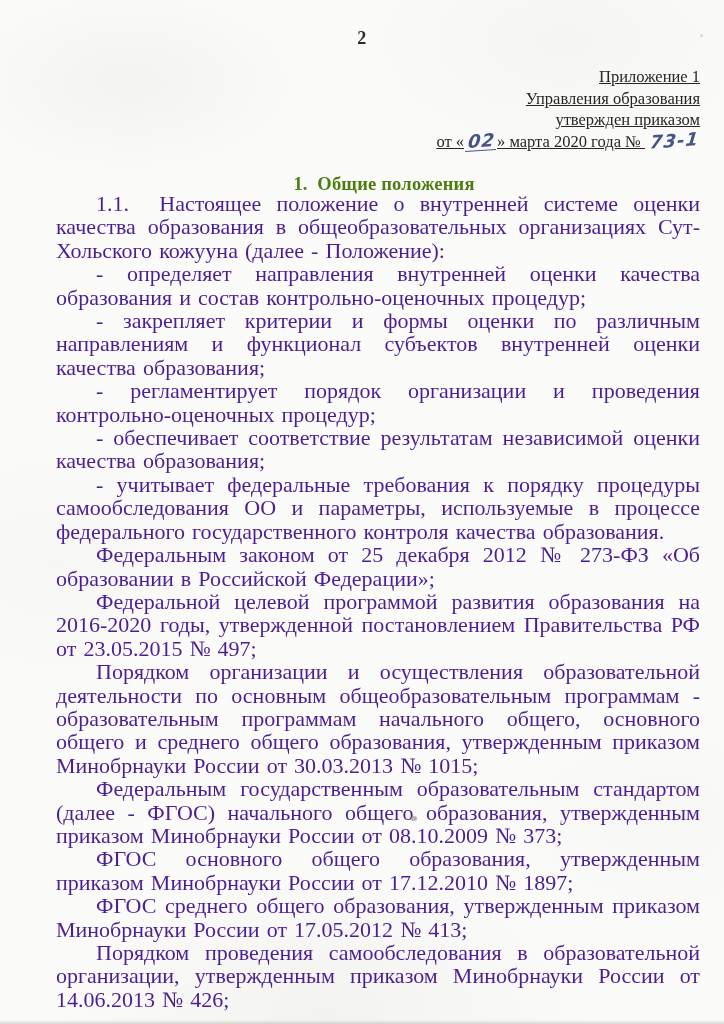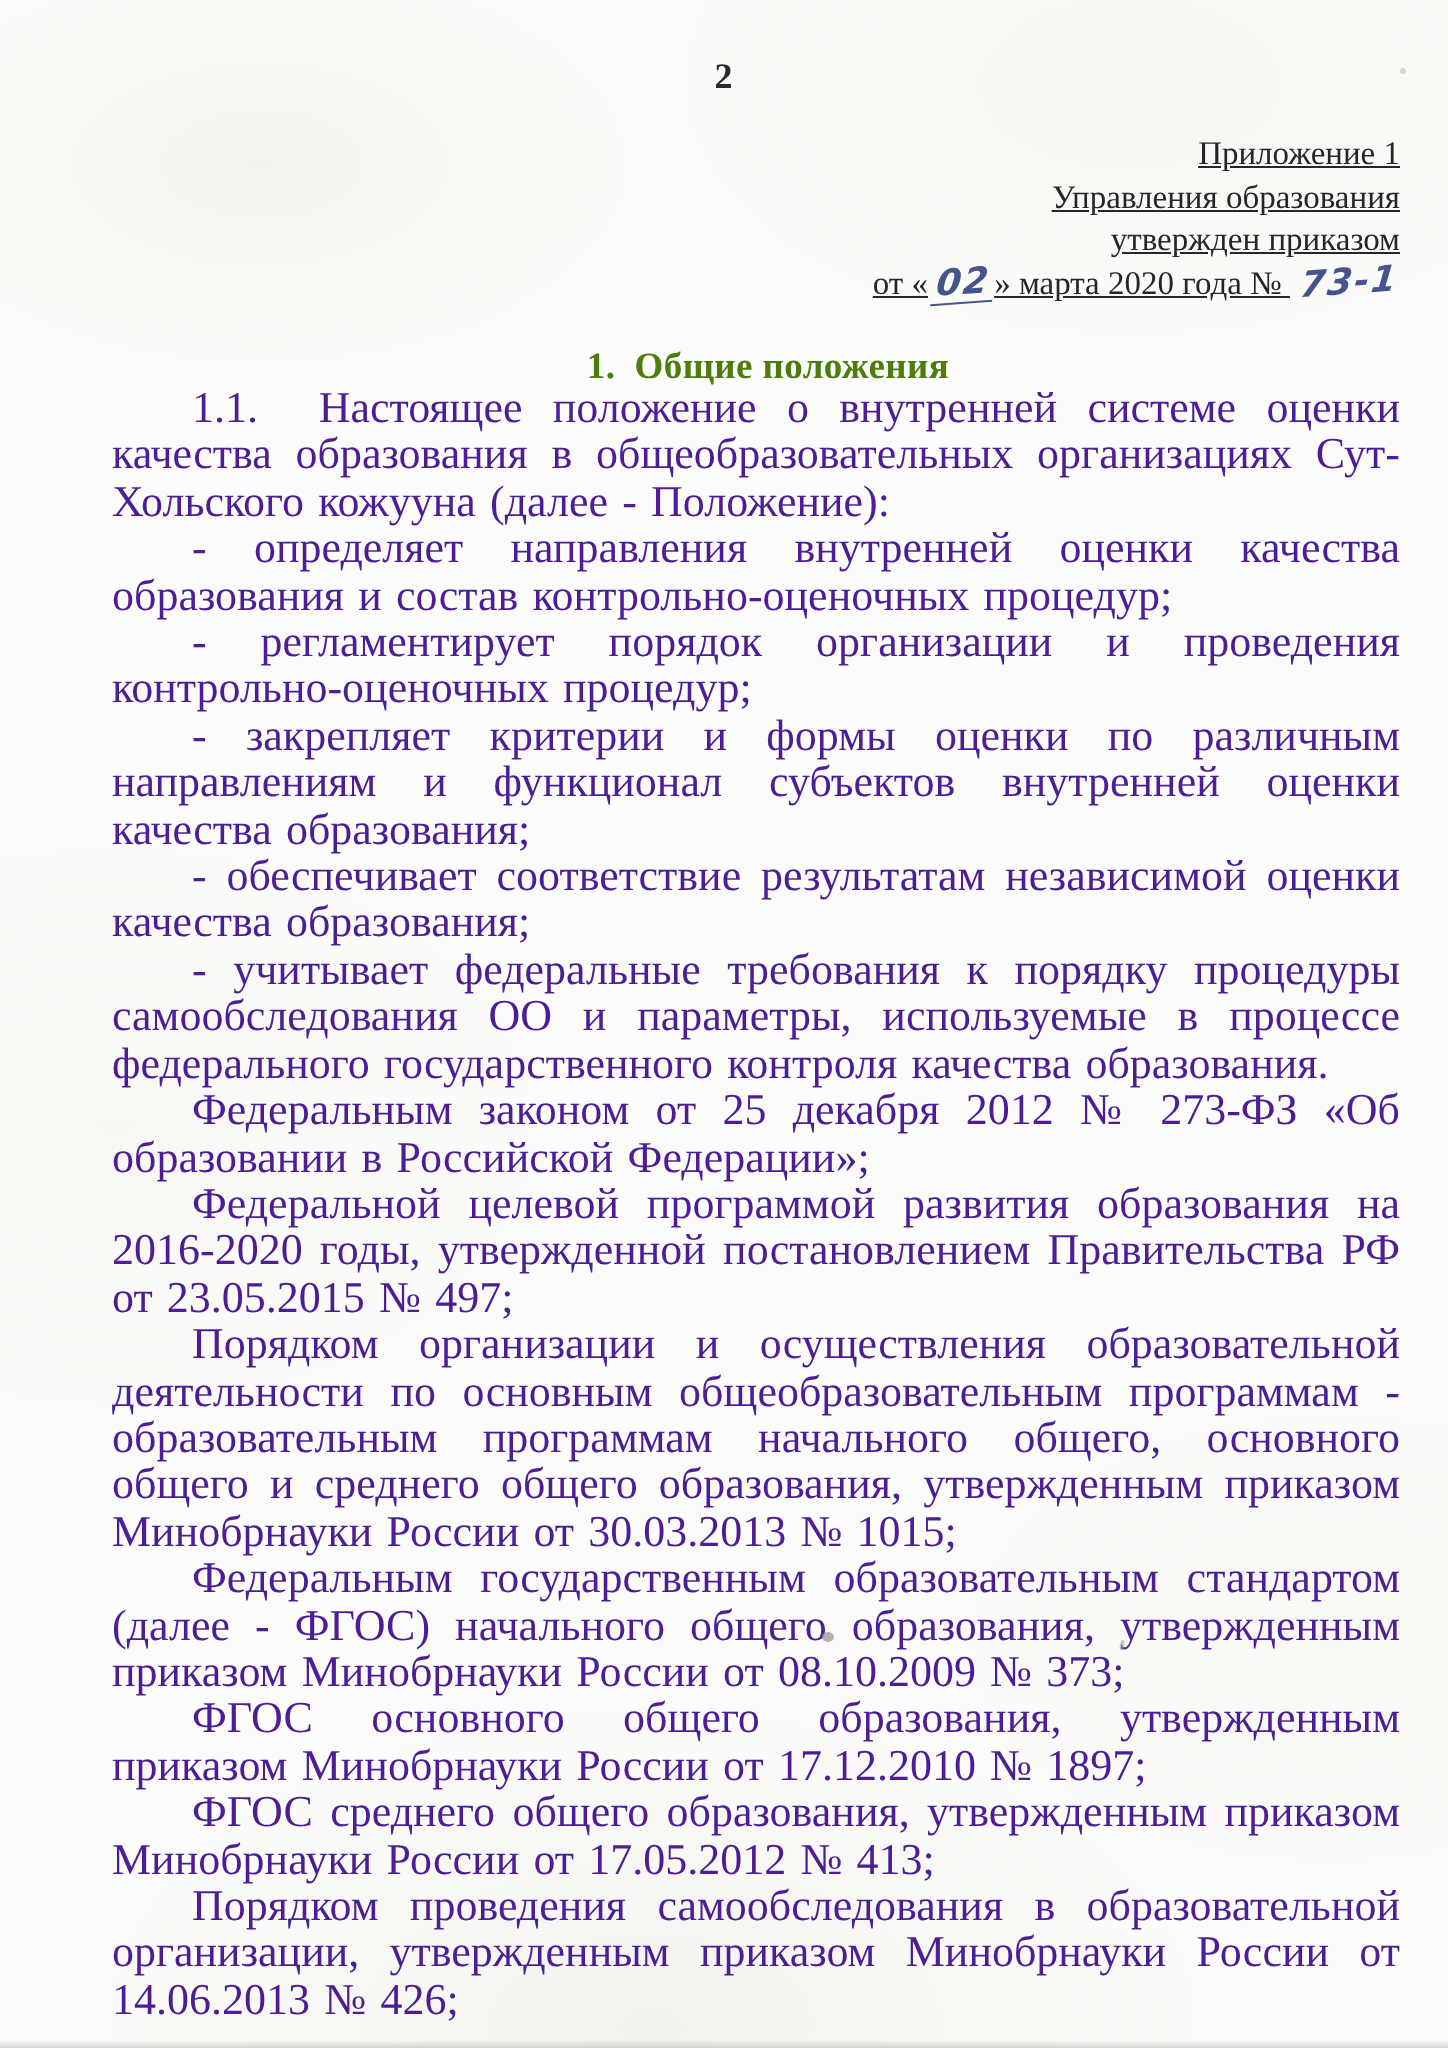--- a/index.html
+++ b/index.html
@@ -129,22 +129,22 @@
     <div class="date-line">
       <span>от «</span><span class="handwritten hw-day" style="color: rgb(69, 84, 138); border-color: rgb(69, 84, 138);">02</span><span>» марта 2020 года № </span><span class="handwritten hw-number" style="color: rgb(69, 84, 138); border-color: rgb(69, 84, 138);">73-1</span>
     </div>
   </div>
 
   <h1 class="section-title">1.&nbsp; Общие положения</h1>
 
   <div class="body-text">
       <p class="para">1.1.&nbsp; Настоящее положение о внутренней системе оценки качества образования в общеобразовательных организациях Сут-Хольского кожууна (далее - Положение):</p>
       <p class="para">- определяет направления внутренней оценки качества образования и состав контрольно-оценочных процедур;</p>
+      <p class="para">- закрепляет критерии и формы оценки по различным направлениям и функционал субъектов внутренней оценки качества образования;</p>
       <p class="para">- регламентирует порядок организации и проведения контрольно-оценочных процедур;</p>
-      <p class="para">- закрепляет критерии и формы оценки по различным направлениям и функционал субъектов внутренней оценки качества образования;</p>
       <p class="para">- обеспечивает соответствие результатам независимой оценки качества образования;</p>
       <p class="para">- учитывает федеральные требования к порядку процедуры самообследования ОО и параметры, используемые в процессе федерального государственного контроля качества образования.</p>
       <p class="para">Федеральным законом от 25 декабря 2012 № 273-ФЗ «Об образовании в Российской Федерации»;</p>
       <p class="para">Федеральной целевой программой развития образования на 2016-2020 годы, утвержденной постановлением Правительства РФ от 23.05.2015 № 497;</p>
       <p class="para">Порядком организации и осуществления образовательной деятельности по основным общеобразовательным программам - образовательным программам начального общего, основного общего и среднего общего образования, утвержденным приказом Минобрнауки России от 30.03.2013 № 1015;</p>
       <p class="para">Федеральным государственным образовательным стандартом (далее - ФГОС) начального общего образования, утвержденным приказом Минобрнауки России от 08.10.2009 № 373;</p>
       <p class="para">ФГОС основного общего образования, утвержденным приказом Минобрнауки России от 17.12.2010 № 1897;</p>
       <p class="para">ФГОС среднего общего образования, утвержденным приказом Минобрнауки России от 17.05.2012 № 413;</p>
       <p class="para">Порядком проведения самообследования в образовательной организации, утвержденным приказом Минобрнауки России от 14.06.2013 № 426;</p>
     </div>

